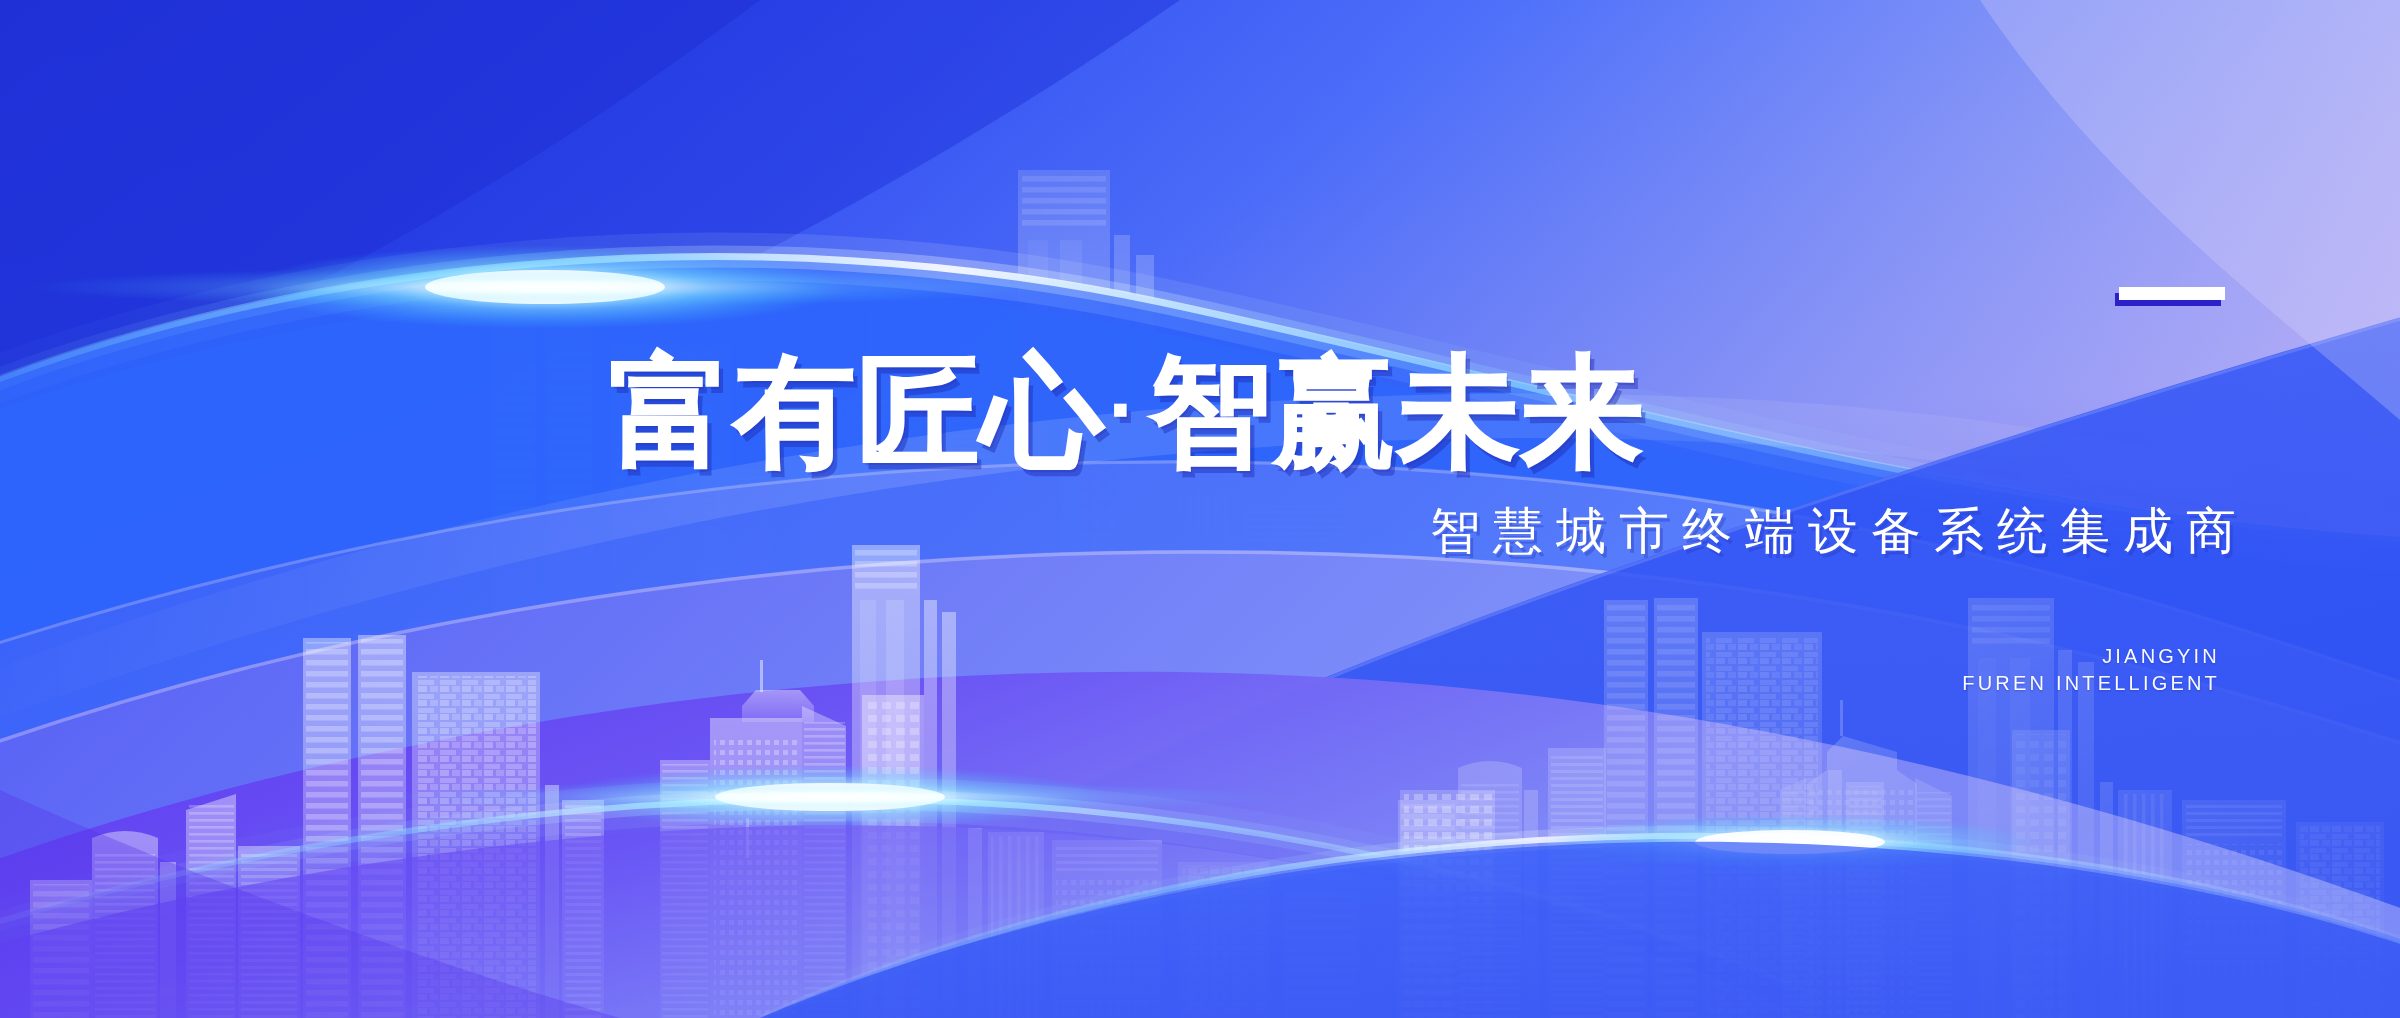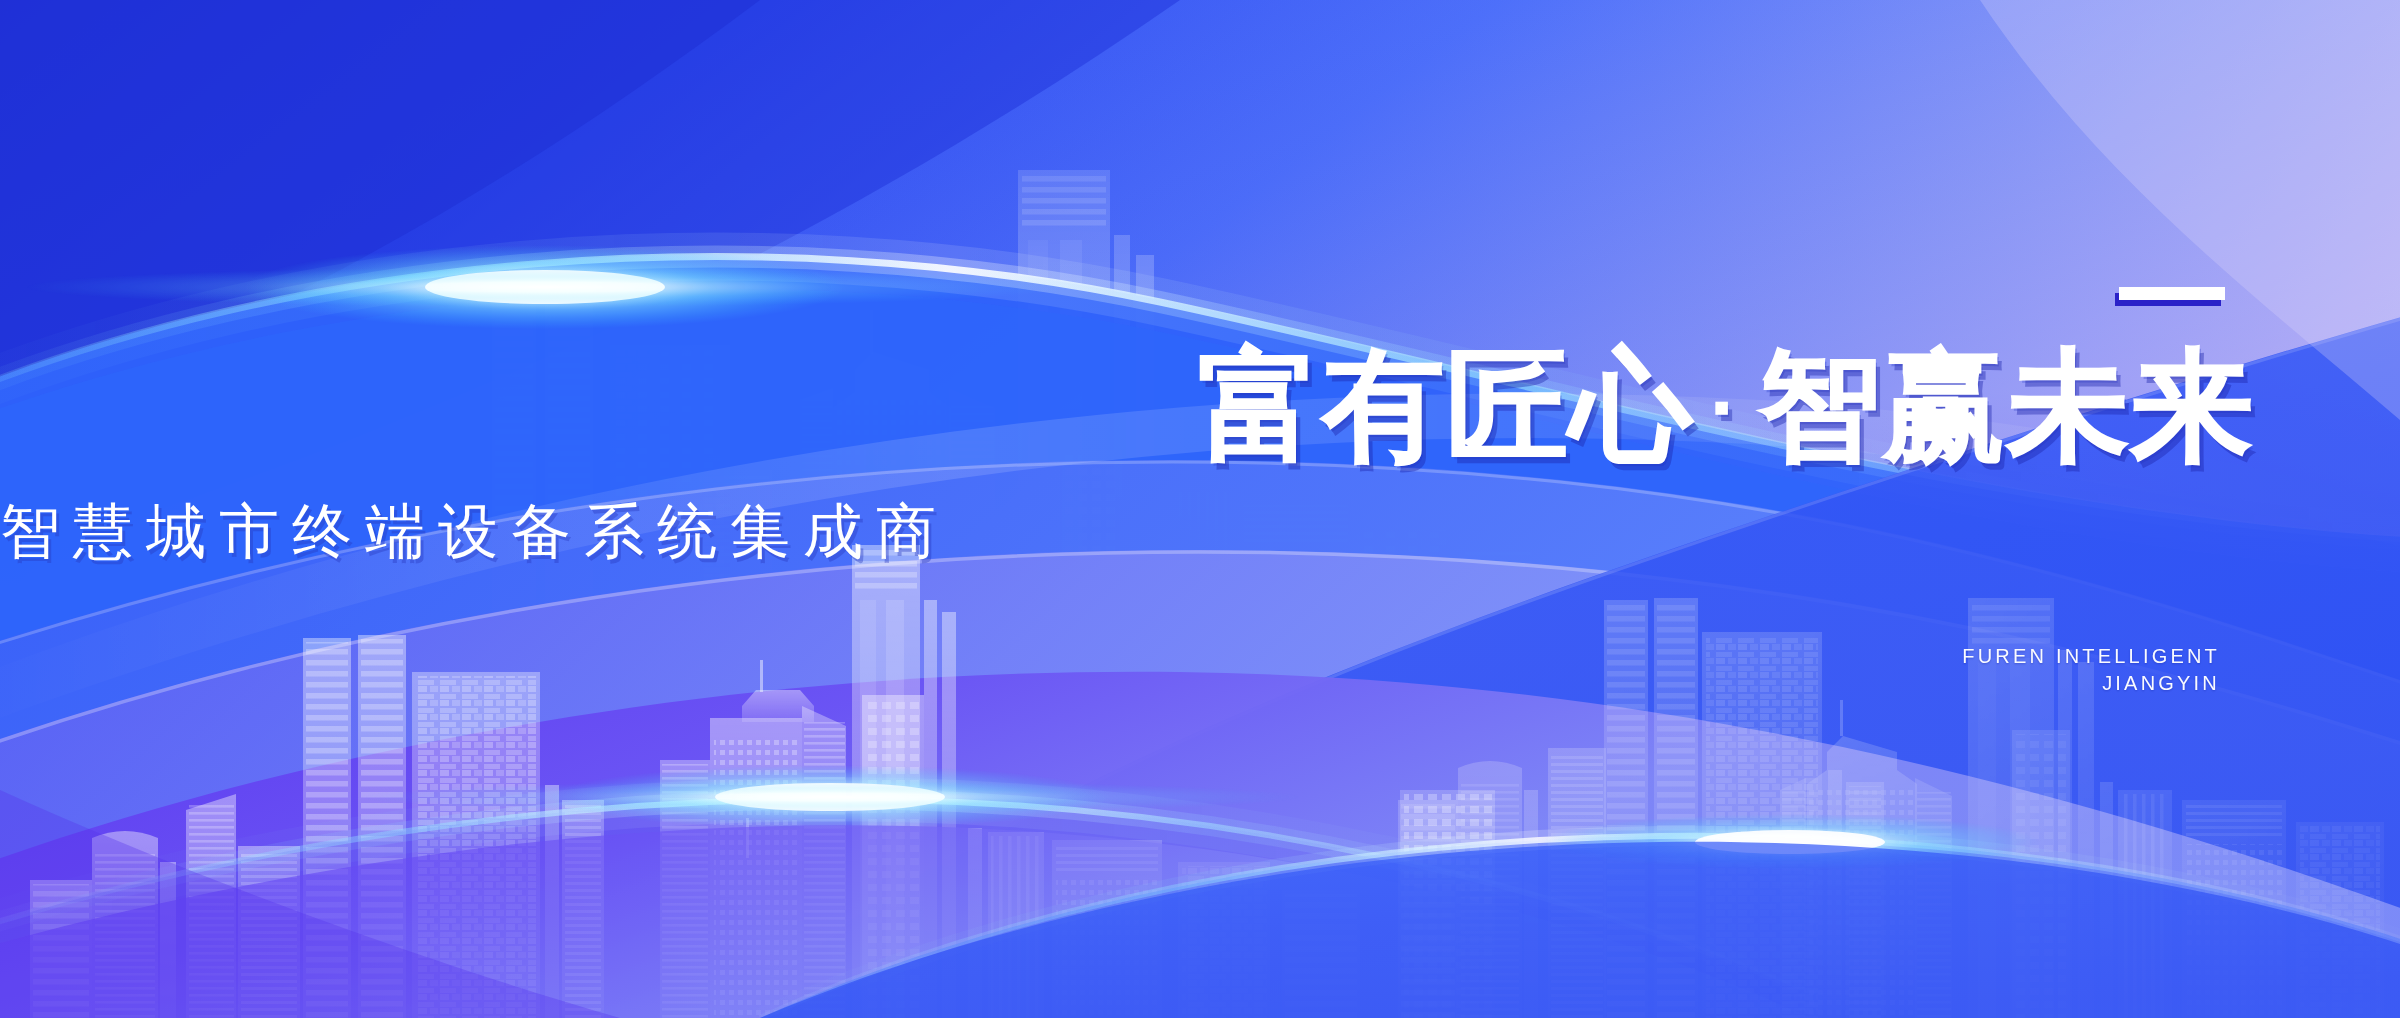--- a/index.html
+++ b/index.html
@@ -23,44 +23,45 @@
   .dash{
     position:absolute;
     left:2119px;top:287px;
     width:106px;height:13px;
     background:#ffffff;
     box-shadow:-4px 6px 0 0 #2a22c8;
   }
   .headline{
     position:absolute;
     left:0;top:347px;width:2255px;
-    text-align:right;
+    text-align:center;
     color:#ffffff;
     font-size:122px;
     line-height:124px;
     font-weight:700;
     letter-spacing:2px;
     white-space:nowrap;
-    font-family:Liberation Mono, monospace;
+    font-family:Liberation Sans, sans-serif;
     text-shadow:
        5px 7px 0 rgba(28,34,170,.40),
        2px 3px 0 rgba(40,60,200,.30);
     -webkit-text-stroke:1.5px #ffffff;
   }
   .headline .sep{
     font-size:78px;
     vertical-align:18px;
     letter-spacing:10px;
     padding:0 4px;
   }
   .subhead{
     position:absolute;
     left:0;top:500px;width:2249px;
+    text-align:right;
     color:#ffffff;
-    font-size:60px;
+    font-size:50px;
     line-height:62px;
     font-weight:400;
     letter-spacing:13px;
     white-space:nowrap;
     font-family:"DejaVu Sans","Liberation Sans",sans-serif;
     text-shadow:3px 4px 0 rgba(40,55,190,.38);
   }
   .company{
     position:absolute;
     right:180px;top:643px;
@@ -466,18 +467,18 @@
 
     <div class="dash"></div>
 
     <div class="headline">
       <span>富有匠心</span><span class="sep">·</span><span>智赢未来</span>
     </div>
 
     <div class="subhead">智慧城市终端设备系统集成商</div>
 
     <div class="company">
+      <div>JIANGYIN</div>
       <div>FUREN INTELLIGENT</div>
-      <div>JIANGYIN</div>
     </div>
 
   </div>
 </div>
 
 </body></html>

